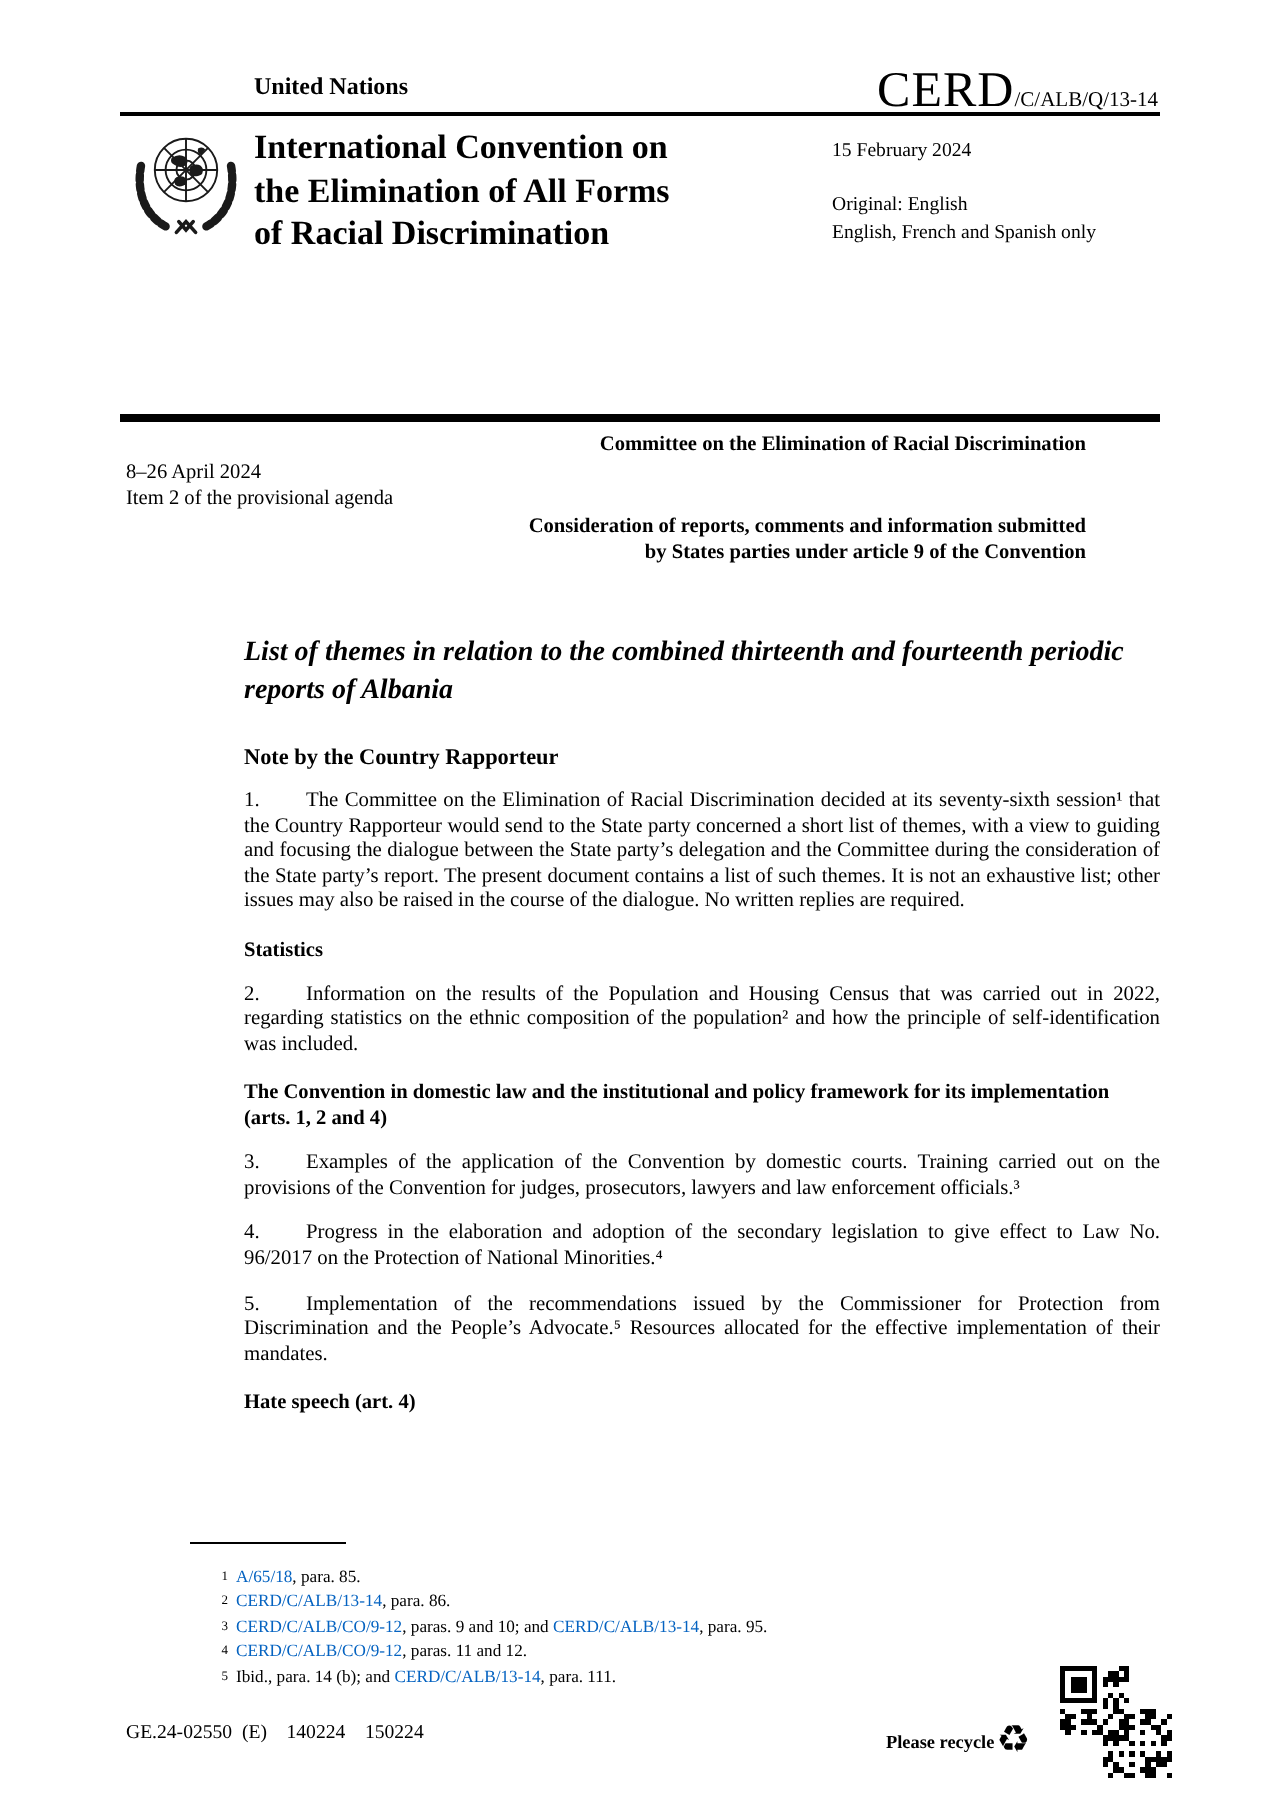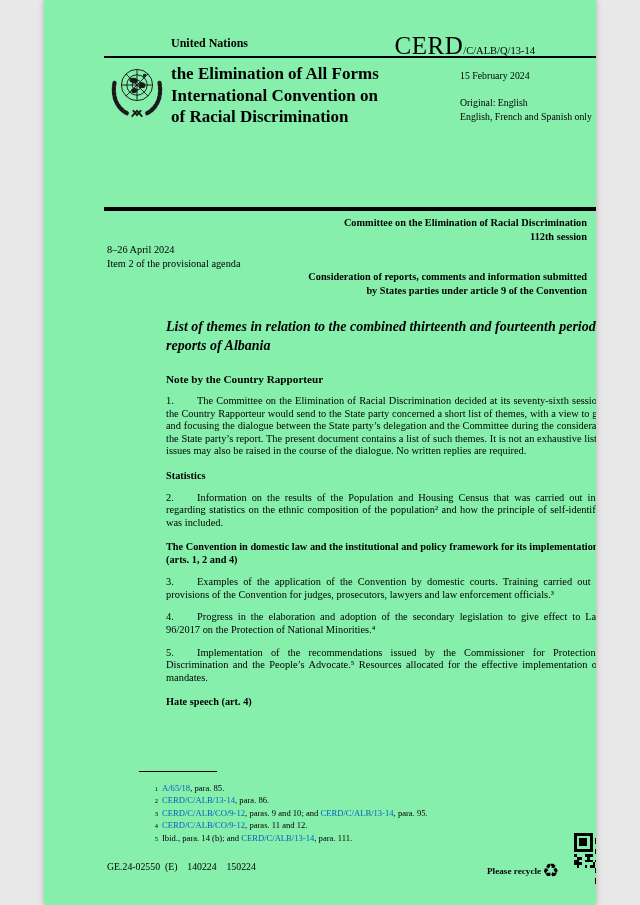--- a/index.html
+++ b/index.html
@@ -1,17 +1,17 @@
 <!DOCTYPE html>
 <html><head>
 <meta charset="utf-8">
 <style>
   html,body{margin:0;padding:0;background:#e8e8e8;}
   .page{
-    width:552px;height:905px;position:relative;background:#86efac;
+    width:640px;height:905px;position:relative;background:#ffffff;
     font-family:"Liberation Serif","DejaVu Serif",serif;color:#000;
     margin:0 auto;overflow:hidden;
     box-shadow:0 0 6px rgba(0,0,0,.25);
   }
   
   .un-label{position:absolute;left:127px;top:36px;font-size:12px;font-weight:bold;}
   .doc-symbol{position:absolute;right:61px;top:32px;white-space:nowrap;}
   .sym-main{font-size:25px;letter-spacing:.5px;}
   .sym-suffix{font-size:10.5px;}
   .rule-thin{position:absolute;left:60px;top:56px;width:520px;height:2px;background:#000;}
@@ -75,36 +75,35 @@
       <g stroke="#1a1a1a" fill="none" stroke-linecap="round">
         <path d="M33 87 C15 77 8 57 13 34" stroke-width="7" stroke-dasharray="4.5 3.2"></path>
         <path d="M67 87 C85 77 92 57 87 34" stroke-width="7" stroke-dasharray="4.5 3.2"></path>
         <path d="M42 92 L50 83 L58 92" stroke-width="3"></path>
         <path d="M44 83 L50 90 L56 83" stroke-width="3"></path>
       </g>
     </svg>
   </div>
 
   <div class="conv-title">
+    <div>International Convention on</div>
     <div>the Elimination of All Forms</div>
-    <div>International Convention on</div>
     <div>of Racial Discrimination</div>
   </div>
 
   <div class="distr-block">
     <div>15 February 2024</div>
     <div class="distr-gap">Original: English</div>
     <div>English, French and Spanish only</div>
   </div>
 
   <div class="rule-thick"></div>
 
   <div class="committee">
     <div class="c-bold">Committee on the Elimination of Racial Discrimination</div>
-    <div class="c-bold">112th session</div>
     <div>8–26 April 2024</div>
     <div>Item 2 of the provisional agenda</div>
     <div class="c-bold">Consideration of reports, comments and information submitted</div>
     <div class="c-bold">by States parties under article 9 of the Convention</div>
   </div>
 
   <div class="main">
     <h1 class="doc-title">List of themes in relation to the combined thirteenth and fourteenth periodic reports of Albania</h1>
     <h2 class="note-heading">Note by the Country Rapporteur</h2>
 

